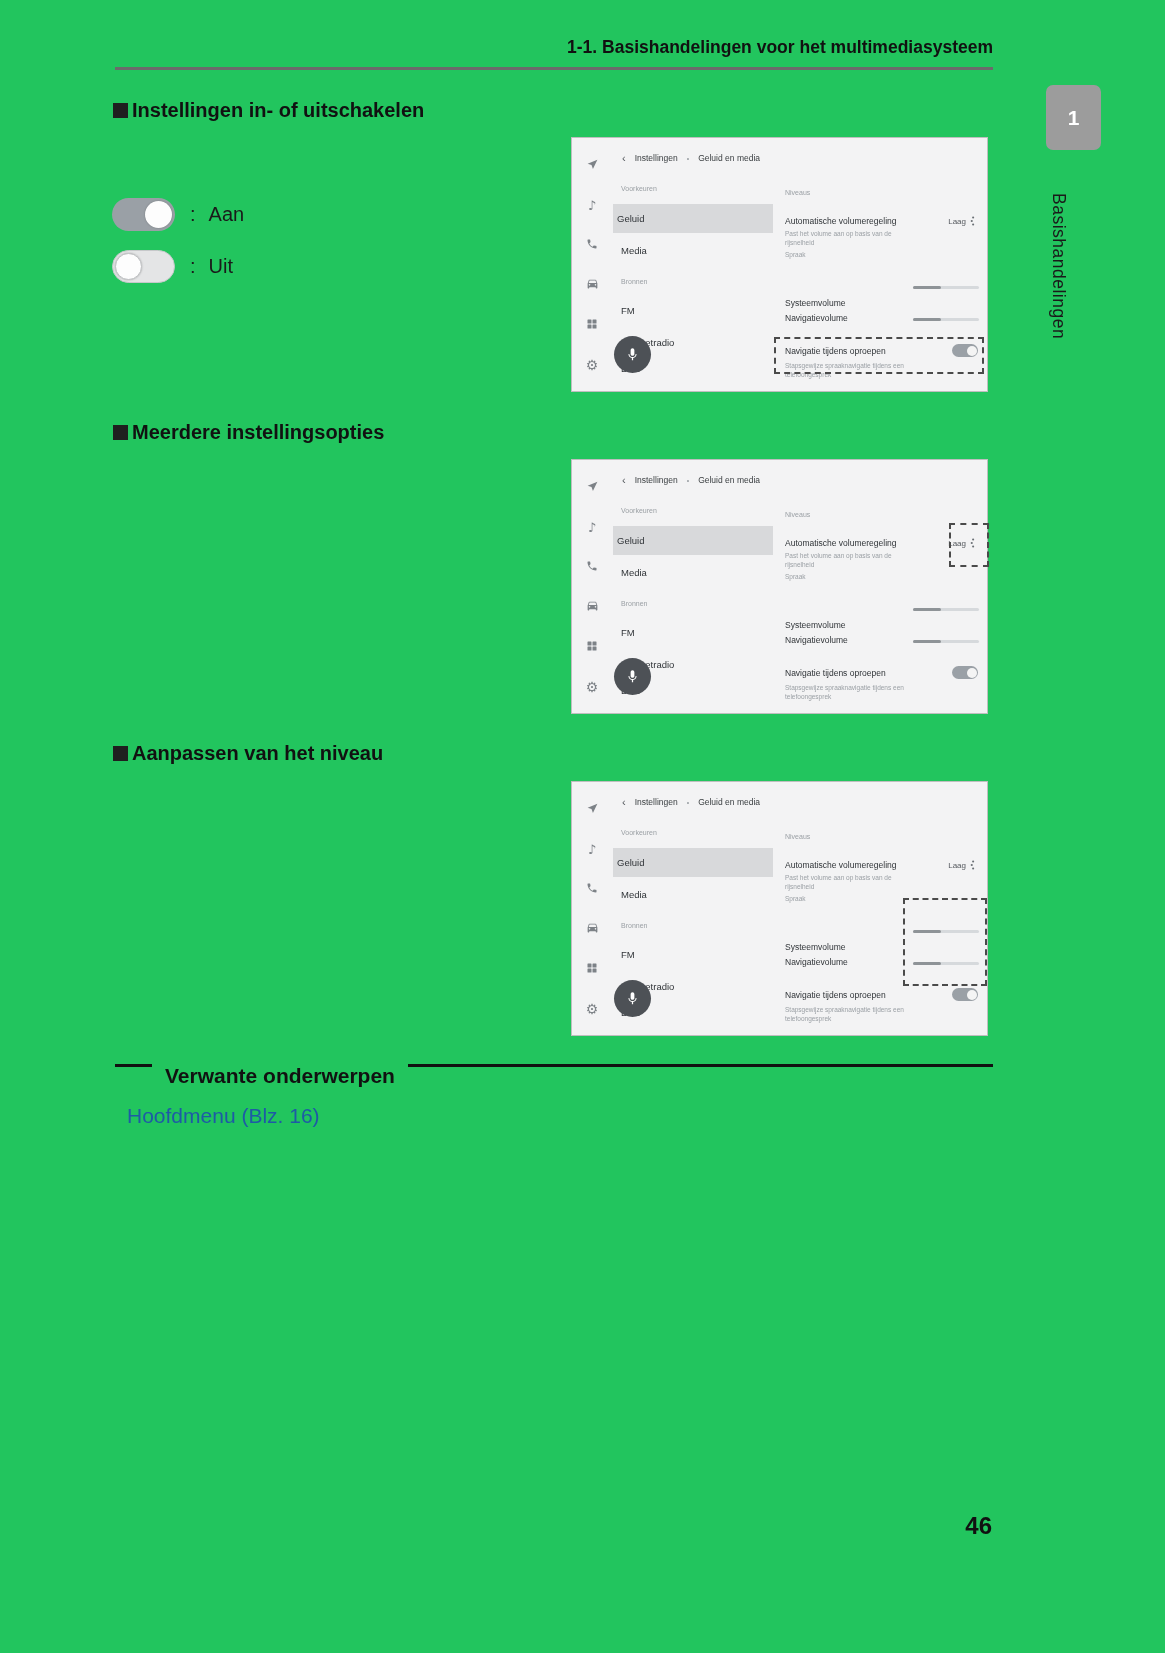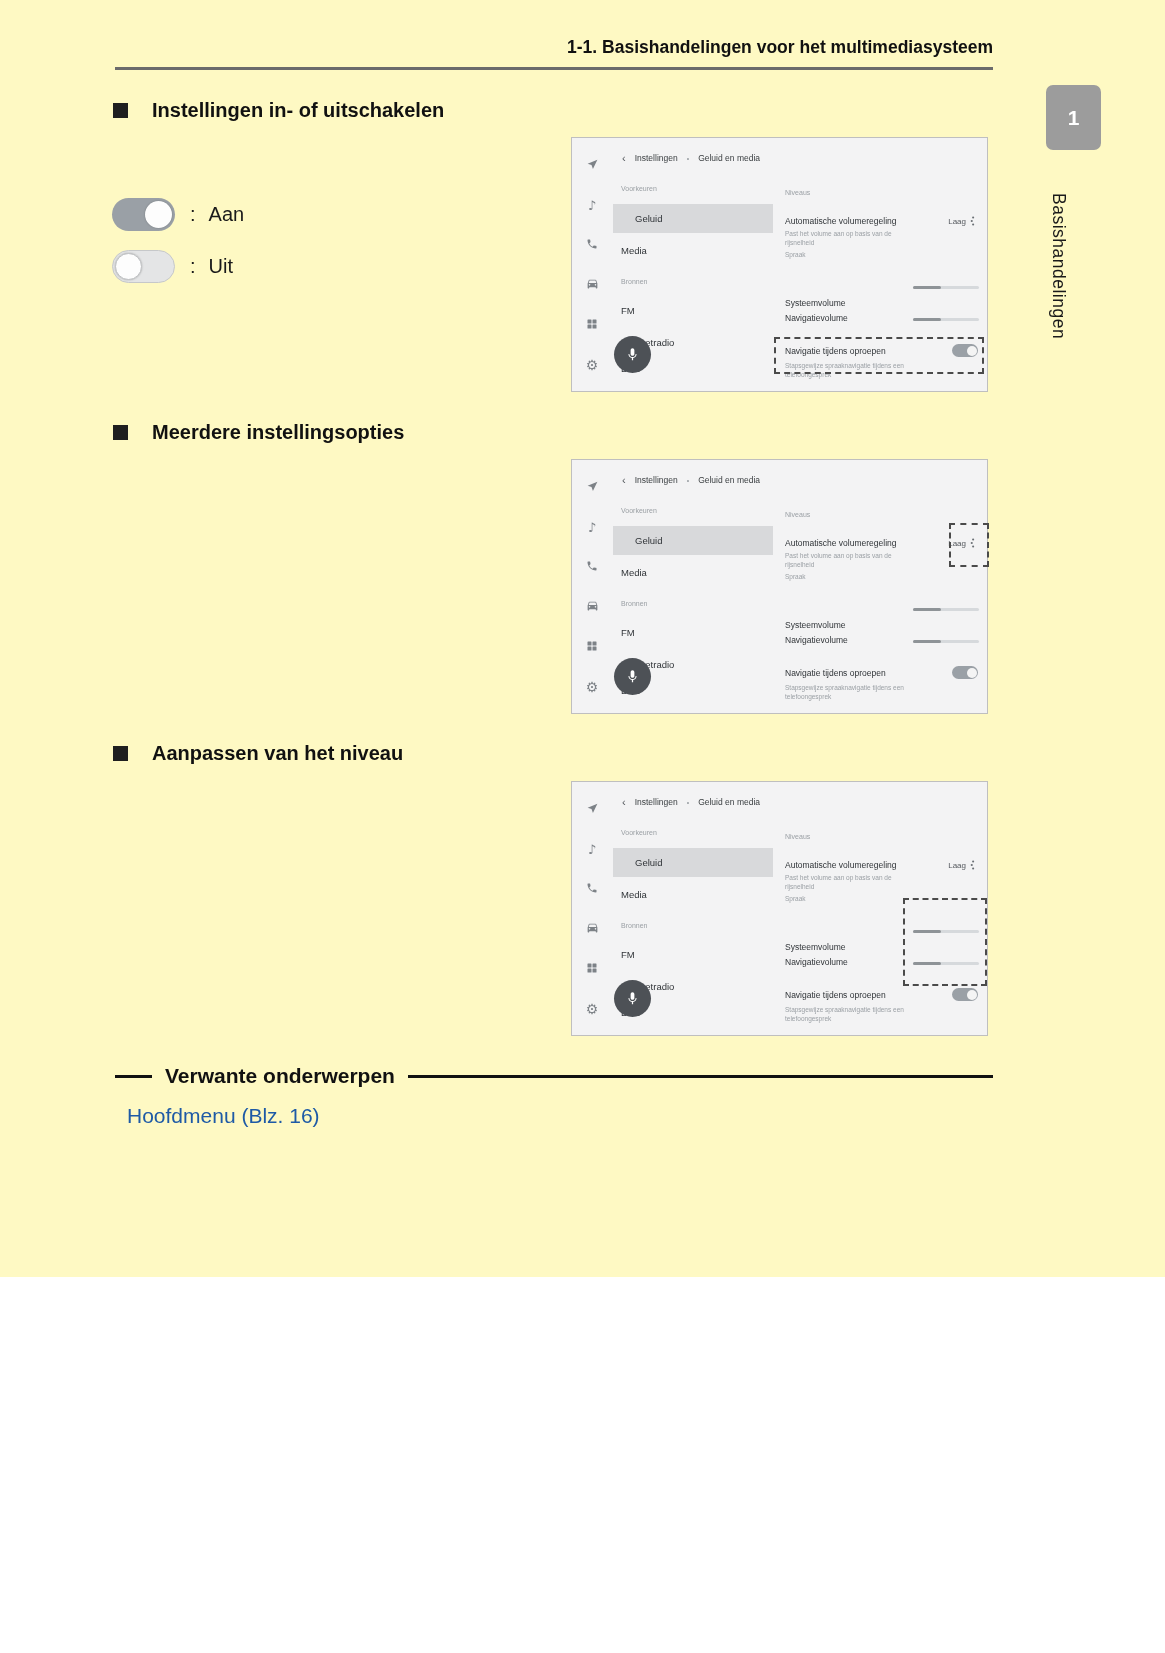--- a/index.html
+++ b/index.html
@@ -1,30 +1,30 @@
 <!DOCTYPE html>
 <html><head>
 <meta charset="utf-8">
 <style>
   * { margin:0; padding:0; box-sizing:border-box; }
   body { background:#ffffff; font-family:"Liberation Sans", sans-serif; }
-  .page { position:relative; width:1165px; height:1277px; background:#fef9c3; overflow:hidden; }
+  .page { position:relative; width:1165px; height:1653px; background:#22c55e; overflow:hidden; }
 
   
   .header-title { position:absolute; top:37px; left:115px; width:878px; text-align:right;
     font-size:17.5px; font-weight:bold; color:#111; }
   .header-rule { position:absolute; top:67px; left:115px; width:878px; height:2.5px; background:#6b6b6b; }
 
   .side-tab { position:absolute; left:1046px; top:85px; width:55px; height:65px; background:#9c9c9c;
     border-radius:7px; color:#fff; display:flex; align-items:center; justify-content:center;
     font-size:21px; font-weight:bold; }
   .side-label { position:absolute; left:1048px; top:193px; writing-mode:vertical-rl;
     font-size:17.5px; color:#1a1a1a; letter-spacing:0.5px; }
 
-  .sec-heading { position:absolute; left:113px; display:flex; align-items:center; gap:24px;
+  .sec-heading { position:absolute; left:113px; display:flex; align-items:center; gap:4px;
     font-size:20px; font-weight:bold; color:#111; }
   .sq { width:15px; height:15px; background:#1f1f1f; flex:none; }
   .h1 { top:99px; } .h2 { top:421px; } .h3 { top:742px; }
 
   .body-text { position:absolute; left:113px; font-size:19px; color:#1a1a1a; line-height:29px; }
   .b1 { top:132px; } .b2 { top:467px; } .b3 { top:775px; }
 
   .inline-dots { display:inline-block; padding:0 7px; vertical-align:-2px; }
 
   
@@ -32,21 +32,21 @@
   .pill.on  { top:198px; background:#9aa0a6; }
   .pill.off { top:250px; background:#e4e5e6; border:1px solid #c6c8ca; }
   .knob { position:absolute; top:3px; width:27px; height:27px; border-radius:50%; background:#fdfdfd;
     box-shadow:0 0 2px rgba(0,0,0,0.25); }
   .pill.on  .knob { right:3px; }
   .pill.off .knob { left:2px; top:2px; border:1px solid #c0c2c4; }
   .pill-label { position:absolute; left:190px; display:flex; gap:13px; font-size:20px; color:#1a1a1a; }
   .pl1 { top:203px; } .pl2 { top:255px; }
 
   
-  .related { position:absolute; left:115px; top:1064px; width:878px; display:flex; align-items:center; gap:13px; }
+  .related { position:absolute; left:115px; top:1064px; width:878px; display:flex; gap:13px; }
   .rule-stub { width:37px; height:3px; background:#111; flex:none; }
   .related-title { font-size:21px; font-weight:bold; color:#111; white-space:nowrap; }
   .rule-long { flex:1; height:3px; background:#111; }
   .related-link { position:absolute; left:127px; top:1104px; font-size:21px; color:#1e5aa6; cursor:pointer; }
   .page-number { position:absolute; right:173px; top:1512px; font-size:24px; font-weight:bold; color:#111; }
 
   
   .shot { position:absolute; left:571px; width:417px; height:255px; background:#f3f3f4;
     border:1px solid #bfbfbf; font-family:"Liberation Sans", sans-serif; }
   .shot.s1 { top:137px; } .shot.s2 { top:459px; } .shot.s3 { top:781px; }
@@ -58,21 +58,21 @@
 
   .ric { position:absolute; left:11px; width:18px; text-align:center; color:#7d8287;
     font-family:"DejaVu Sans", sans-serif; font-size:13px; line-height:14px; }
   .i-nav { top:20px; } .i-music { top:61px; } .i-phone { top:100px; }
   .i-car { top:139px; } .i-grid { top:180px; } .i-gear { top:220px; font-size:14px; }
 
   .menu-label { position:absolute; left:49px; font-size:7px; color:#9ba0a5; }
   .lab1 { top:47px; } .lab2 { top:140px; }
   .menu-item { position:absolute; left:49px; font-size:9.5px; color:#303438; }
   .menu-item.selected { left:41px; top:66px; width:160px; height:29px; background:#d8d9db;
-    display:flex; align-items:center; padding-left:22px; }
+    display:flex; align-items:center; padding-left:4px; }
   .m-media { top:107px; } .m-fm { top:167px; } .m-radio { top:199px; } .m-dab { top:225px; }
 
   .mic { position:absolute; left:42px; top:198px; width:37px; height:37px; border-radius:50%;
     background:#4d5156; display:flex; align-items:center; justify-content:center; }
 
   .panel-label { position:absolute; left:213px; top:51px; font-size:7px; color:#9ba0a5; }
   .p-title { position:absolute; left:213px; font-size:8.5px; color:#303438; }
   .t-auto { top:78px; } .t-sys { top:160px; } .t-navvol { top:175px; } .t-navcall { top:208px; }
   .p-value { position:absolute; right:12px; top:77px; display:flex; align-items:center; gap:4px;
     font-size:8px; color:#55595e; }

